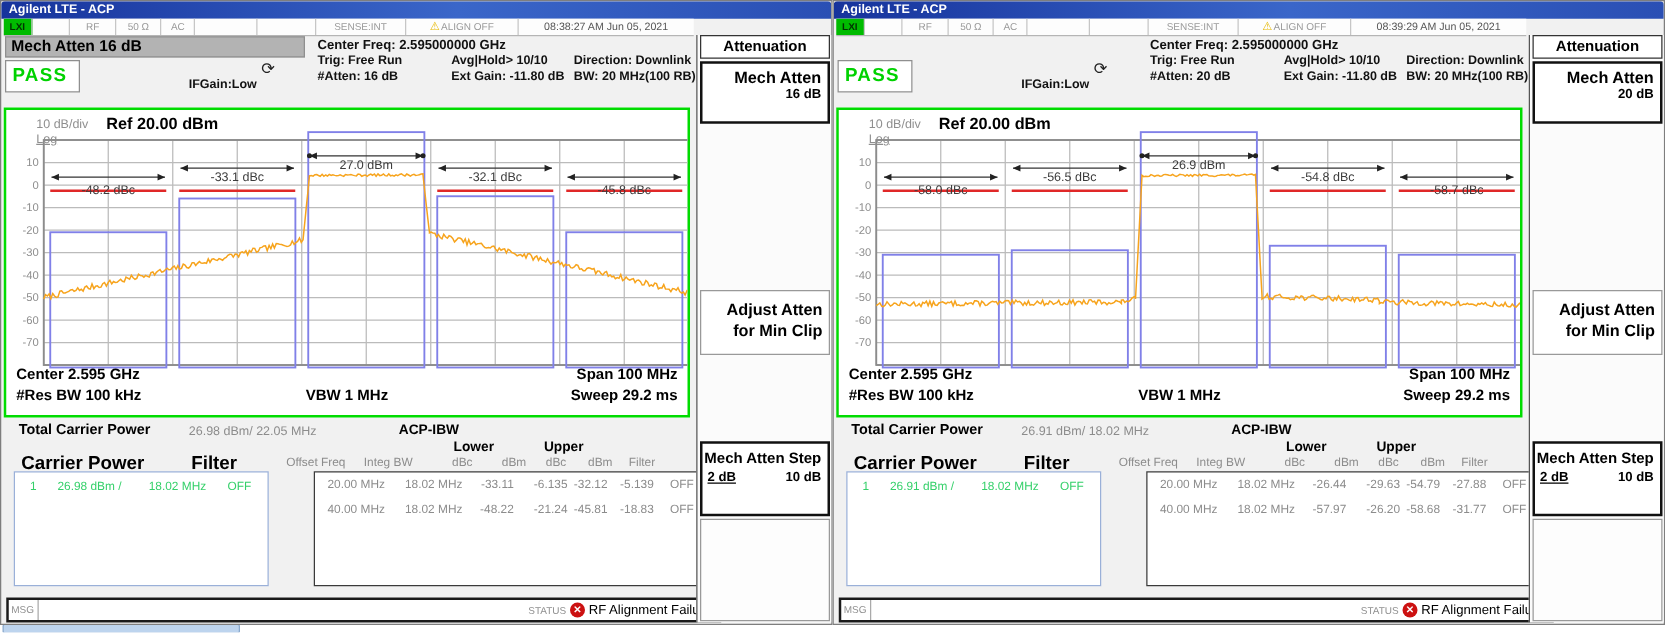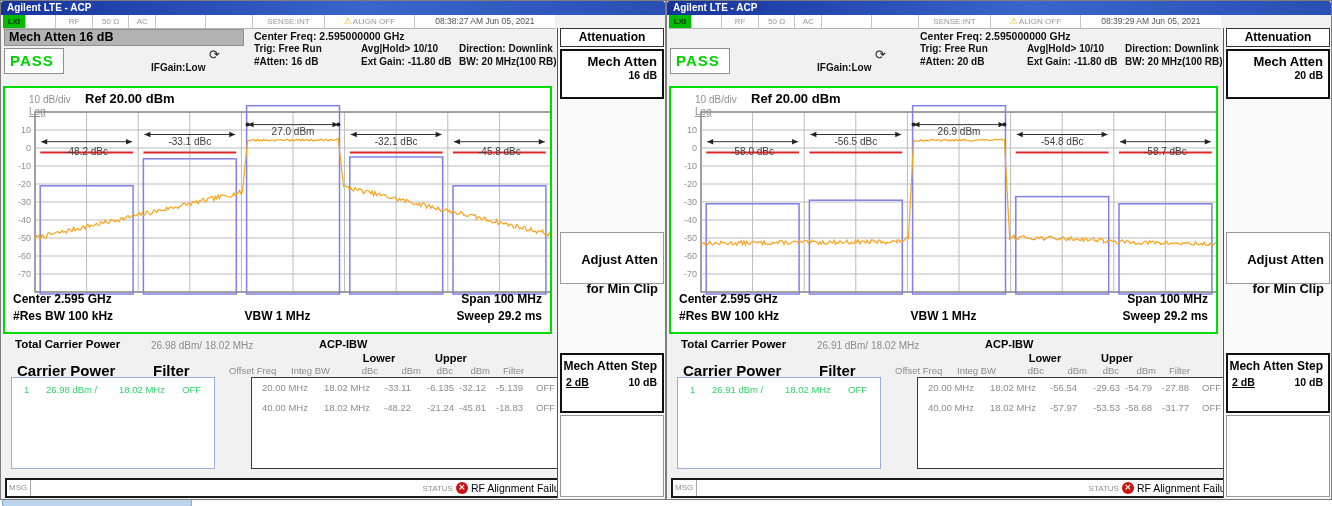--- a/index.html
+++ b/index.html
@@ -65,21 +65,21 @@
   .statgrp{margin-left:auto;display:flex;align-items:center;gap:3px;padding-right:6px;}
   .statlbl{color:#8f8f8f;font-size:8px;text-align:center;}
   .staticon{width:12px;height:12px;border-radius:50%;background:#cc1111;color:#fff;font-size:8px;font-weight:bold;text-align:center;line-height:12px;}
   .stattxt{color:#000;font-size:10.5px;white-space:nowrap;}
   .sidebar{position:absolute;left:556px;top:27px;width:108px;height:470px;border-left:1px solid #555;background:#fbfbfb;}
   .sb-title{position:absolute;left:2px;top:0;width:104px;height:19px;border:1px solid #333;background:#fff;box-sizing:border-box;text-align:center;font-size:12px;font-weight:bold;line-height:17px;color:#000;}
   .sk1{position:absolute;left:2px;top:21px;width:104px;height:50px;border:2px solid #111;background:#fff;box-sizing:border-box;}
   .sk-label{font-weight:bold;font-size:13px;color:#000;text-align:right;padding:3px 5px 0 0;white-space:nowrap;}
   .sk-value{font-weight:bold;font-size:10.5px;color:#000;text-align:right;padding-right:5px;}
   .sk-adjust{position:absolute;left:2px;top:204px;width:104px;height:52px;border:1px solid #999;background:#fff;box-sizing:border-box;}
-  .sk-adjust div{font-weight:bold;font-size:13px;color:#000;text-align:right;padding-right:5px;line-height:17px;margin-top:12px;}
+  .sk-adjust div{font-weight:bold;font-size:13px;color:#000;text-align:right;padding-right:5px;line-height:17px;}
   .sk-adjust div:first-child{padding-top:6px;}
   .sk-step{position:absolute;left:2px;top:325px;width:104px;height:60px;border:2px solid #111;background:#fff;box-sizing:border-box;}
   .sk-step .sk-label{font-size:12px;padding-top:4px;}
   .steprow{position:relative;height:16px;margin-top:3px;}
   .stepleft{position:absolute;left:4px;font-size:10.5px;font-weight:bold;text-decoration:underline;color:#000;}
   .stepright{position:absolute;right:5px;font-size:10.5px;font-weight:bold;color:#000;}
   .sk-bottom{position:absolute;left:2px;top:387px;width:104px;height:82px;border:1px solid #999;background:#fdfdfd;box-sizing:border-box;}
   .taskfrag{position:absolute;left:2px;top:499px;width:188px;height:6px;background:#bdd4ee;border:1px solid #89a8cc;border-radius:2px;}
 </style>
 </head>
@@ -189,21 +189,21 @@
           <text class="an" x="494.4" y="53.1" text-anchor="middle">-45.8 dBc</text>
         </svg>
     <div class="gfoot f1l">Center  2.595 GHz</div>
     <div class="gfoot f1r">Span 100 MHz</div>
     <div class="gfoot f2l">#Res BW  100 kHz</div>
     <div class="gfoot f2c">VBW  1 MHz</div>
     <div class="gfoot f2r">Sweep  29.2 ms</div>
   </div>
 
   <div class="summary suml">Total Carrier Power</div>
-  <div class="summary sumv">26.98 dBm/ 18.02 MHz</div>
+  <div class="summary sumv">26.98 dBm/ 22.05 MHz</div>
   <div class="summary summ">ACP-IBW</div>
 
   <div class="cthead">
     <span class="cth1">Carrier Power</span>
     <span class="cth2">Filter</span>
   </div>
   <div class="carrierbox">
     <div class="crow">
       <span class="kidx">1</span>
       <span class="kpow">26.98 dBm /</span>
@@ -409,31 +409,31 @@
     <span class="c2">dBc</span>
     <span class="c3">dBm</span>
     <span class="c4">dBc</span>
     <span class="c5">dBm</span>
     <span class="c6">Filter</span>
   </div>
   <div class="offsetbox">
         <div class="orow" style="top: 4px;">
           <span class="c0">20.00 MHz</span>
           <span class="c1">18.02 MHz</span>
-          <span class="c2">-56.54</span>
+          <span class="c2">-26.44</span>
           <span class="c3">-29.63</span>
           <span class="c4">-54.79</span>
           <span class="c5">-27.88</span>
           <span class="c6">OFF</span>
         </div>
         <div class="orow" style="top: 24px;">
           <span class="c0">40.00 MHz</span>
           <span class="c1">18.02 MHz</span>
           <span class="c2">-57.97</span>
-          <span class="c3">-53.53</span>
+          <span class="c3">-26.20</span>
           <span class="c4">-58.68</span>
           <span class="c5">-31.77</span>
           <span class="c6">OFF</span>
         </div>
       </div>
 
   <div class="msgbar">
     <div class="msgcell">MSG</div>
     <div class="statgrp">
       <span class="statlbl">STATUS</span>

